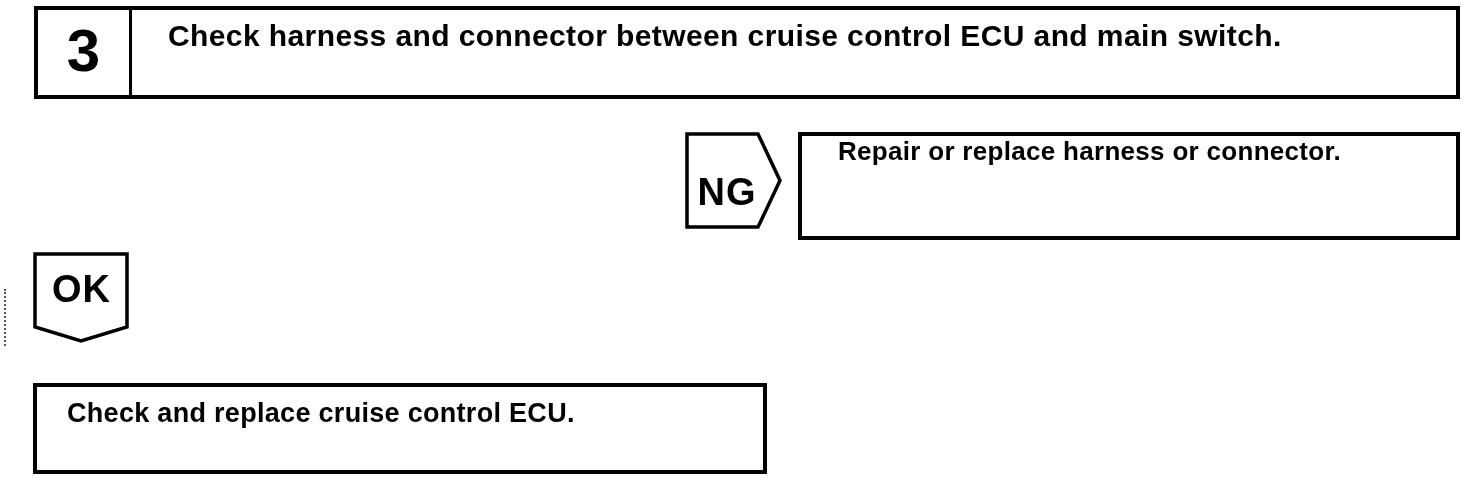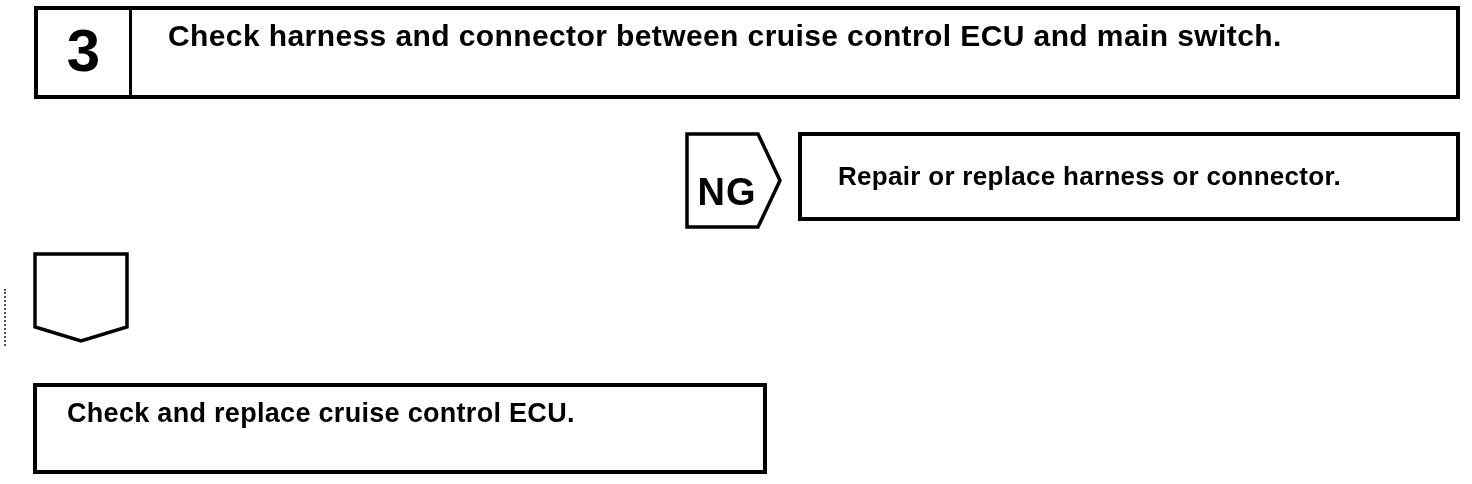--- a/index.html
+++ b/index.html
@@ -58,22 +58,22 @@
   .action-box {
     position: absolute;
     border: 4px solid #000;
     background: #fff;
     font-size: 26px; font-weight: 700;
     letter-spacing: 0.3px;
     white-space: nowrap;
   }
   .action-ng {
     left: 798px; top: 132px;
-    width: 662px; height: 89px;
-    display: flex; align-items: center;
+    width: 662px; height: 108px;
+    display: flex; 
     padding-left: 36px;
   }
   .action-ok {
     left: 33px; top: 383px;
     width: 734px; height: 91px;
     padding: 11px 0 16px 30px;
     font-size: 27px;
   }
 
   
@@ -102,20 +102,21 @@
   </div>
 
   <div class="action-box action-ng">
     <span>Repair or replace harness or connector.</span>
   </div>
 
   <div class="tag tag-ok">
     <svg width="97" height="92" viewBox="0 0 97 92">
       <polygon points="2,2 94,2 94,75 48,89 2,75" stroke-width="3.5" stroke="#000000" fill="#ffffff"></polygon>
     </svg>
+    <span class="tag-label">OK</span>
   </div>
 
   <div class="action-box action-ok">
     <span>Check and replace cruise control ECU.</span>
   </div>
 
   <div class="page-edge-dots"></div>
 
 </div>
 

